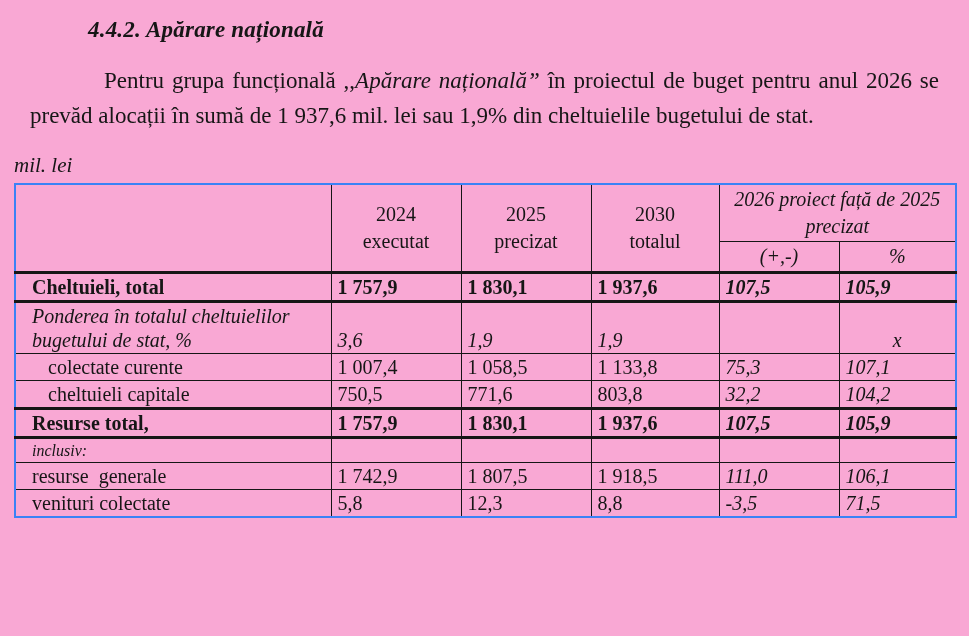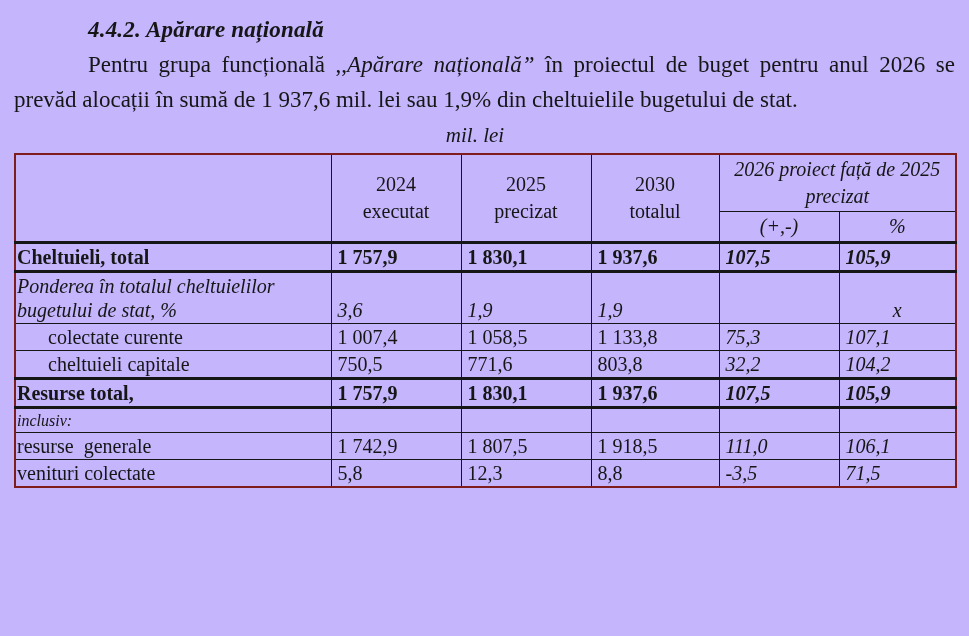--- a/index.html
+++ b/index.html
@@ -1,47 +1,47 @@
 <!DOCTYPE html>
 <html><head>
 <meta charset="utf-8">
 <style>
   html, body { margin:0; padding:0; background:#ffffff; }
   .page {
     position:relative;
     width:969px; height:636px;
     box-sizing:border-box;
-    background:#c4b5fd;
+    background:#f9a8d4;
     color:#161616;
     font-family:"Liberation Serif","DejaVu Serif",serif;
     padding:12px 14px 0 14px;
     overflow:hidden;
   }
   .heading {
     font-size:23px; font-weight:700; font-style:italic;
     line-height:35px; margin:0 0 0 74px; letter-spacing:0.2px;
   }
   .para {
-    font-size:23px; line-height:35px; margin:0;
+    font-size:23px; line-height:35px; margin:16px;
     text-align:justify; text-indent:74px;
   }
   .unit-label {
-    font-size:21px; font-style:italic; text-align:center;
+    font-size:21px; font-style:italic; text-align:left;
     line-height:32px; margin:2px 19px 2px 0;
   }
   table.budget {
     border-collapse:collapse; table-layout:fixed;
-    width:941px; border:2px solid #7f1d1d;
+    width:941px; border:2px solid #3b82f6;
   }
   .budget td {
     border:1.5px solid #161616;
     font-size:20px; line-height:24px;
     padding:1px 6px; vertical-align:middle; overflow:hidden;
   }
-  td.label { text-align:left; white-space:pre-wrap; padding-left:1px; }
+  td.label { text-align:left; white-space:pre-wrap; padding-left:16px; }
   td.num { text-align:left; white-space:nowrap; padding-right:7px; }
   td.ctr { text-align:center; }
   .hdr td { text-align:center; line-height:27px; }
   .group-hdr { font-style:italic; line-height:26px; }
   tr.thick td { border-top-width:3px; border-bottom-width:3px; }
   tr.vbottom td { vertical-align:bottom; }
   .it { font-style:italic; }
   .b  { font-weight:700; }
   td.indent1 { padding-left:32px; }
   tr.row-inclusiv td.label { font-size:16px; font-style:italic; line-height:20px; }

